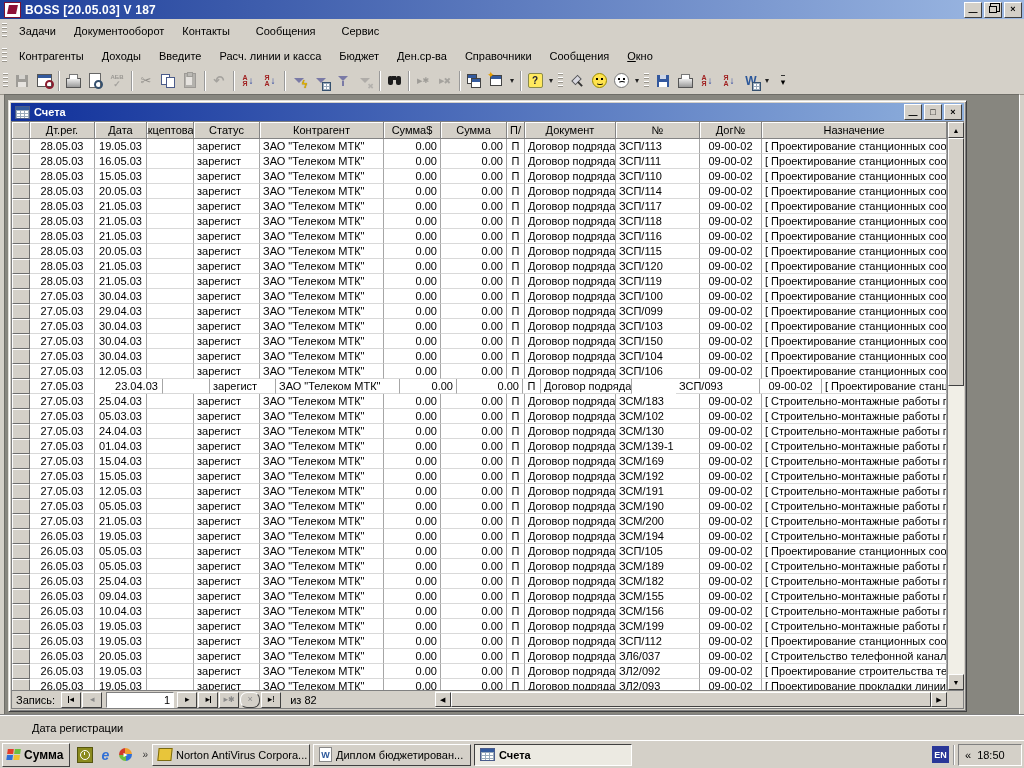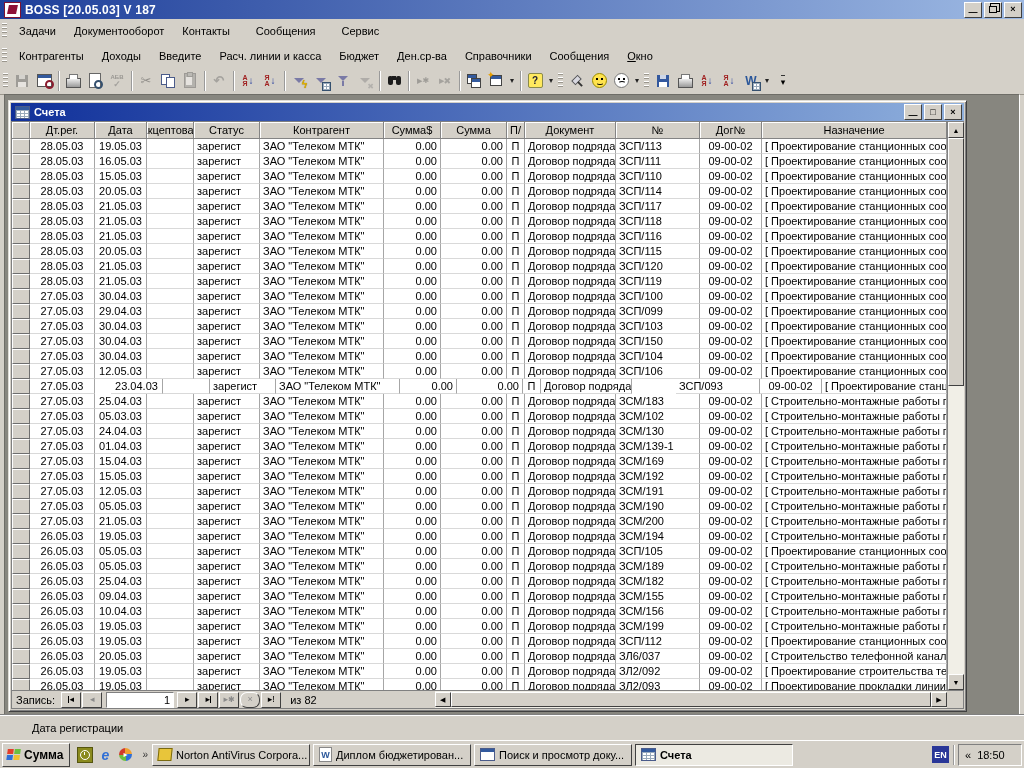--- a/index.html
+++ b/index.html
@@ -961,24 +961,20 @@
     <span class="chev">»</span>
     <span class="taskbtns" id="tasks">
         <span class="task">
           <span class="tki tki-norton"></span>
           <span>Norton AntiVirus Corpora...</span>
         </span>
         <span class="task">
           <span class="tki tki-word">W</span>
           <span>Диплом бюджетирован...</span>
         </span>
-        <span class="task">
-          <span class="tki tki-doc"></span>
-          <span>Поиск и просмотр доку...</span>
-        </span>
         <span class="task active">
           <span class="tki tki-grid"></span>
           <span>Счета</span>
         </span>
       </span>
     <span class="tray">
       <span class="enbadge">EN</span>
       <span class="traysep"></span>
       <span class="clockbox">
         <span>«</span>

